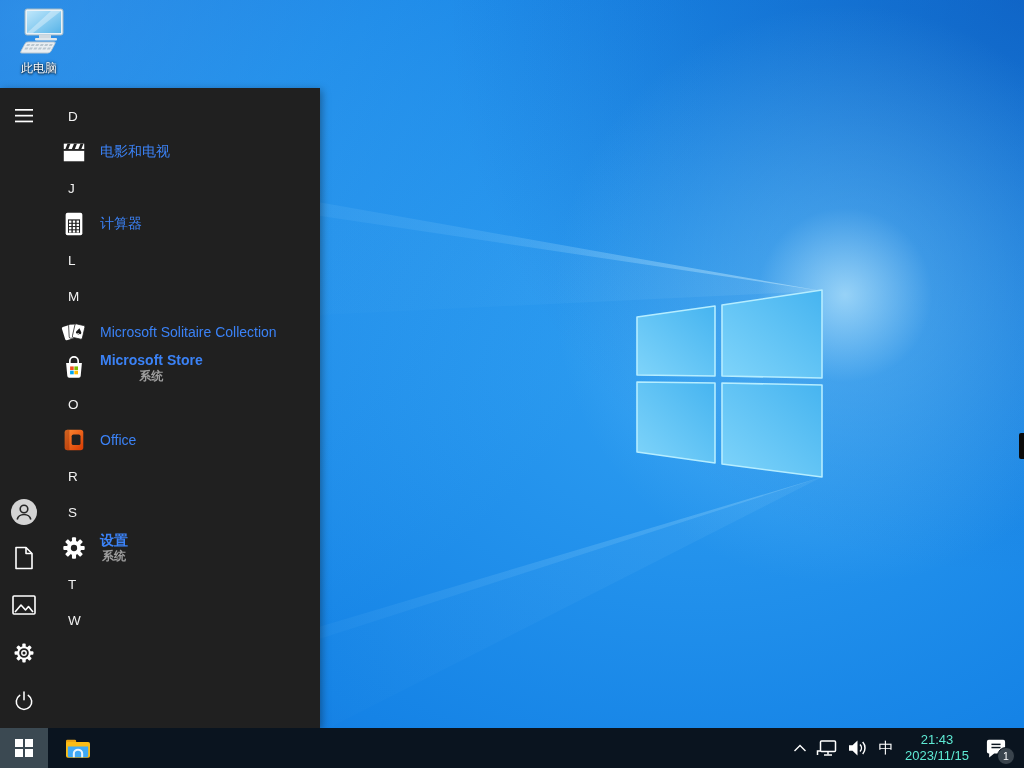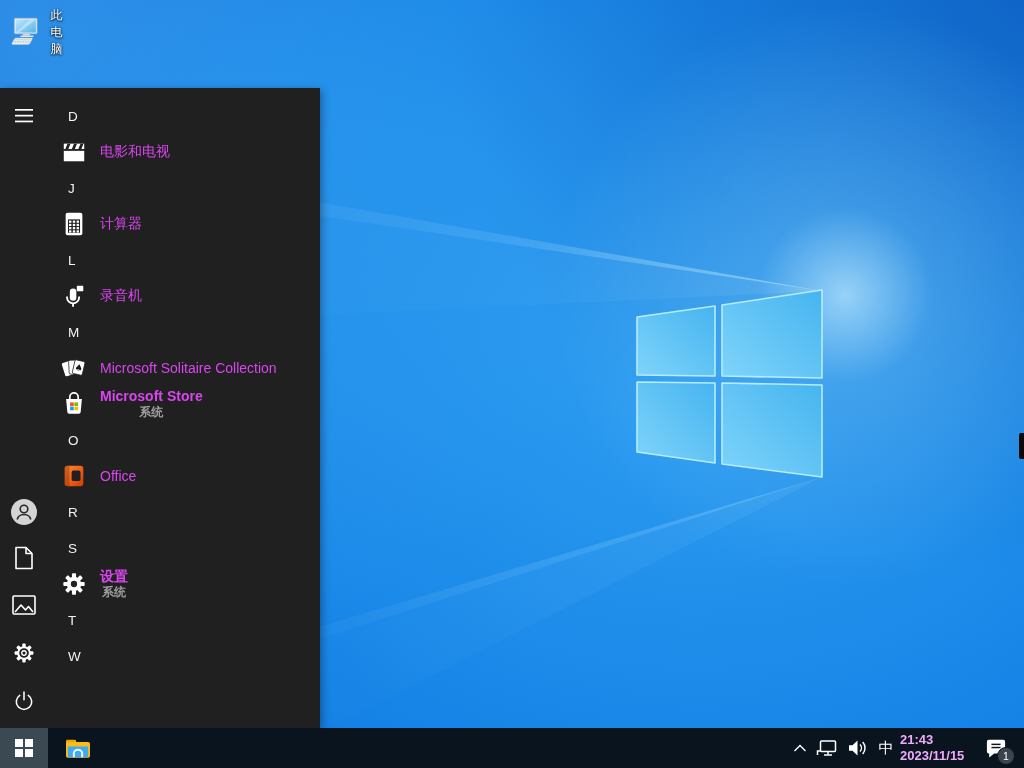--- a/index.html
+++ b/index.html
@@ -9,53 +9,53 @@
   
   .wallpaper{position:absolute;inset:0;
     background:
       radial-gradient(circle at 845px 295px, rgba(190,235,255,.75) 0%, rgba(120,200,250,.35) 9%, rgba(60,160,240,0) 30%),
       radial-gradient(circle at 100% 0%, rgba(8,55,150,.38) 0%, rgba(8,55,150,0) 45%),
       radial-gradient(circle at 2% 2%, rgba(90,190,250,.40) 0%, rgba(90,190,250,0) 55%),
       radial-gradient(ellipse 1250px 950px at 68% 48%, #2e9ef1 0%, #1583e6 45%, #0d64d4 76%, #0a52c0 100%);}
   .wp-art{position:absolute;inset:0;pointer-events:none;}
 
   
-  .desktop-icon{position:absolute;left:6px;top:6px;width:66px;display:flex;flex-direction:row;
-    align-items:center;gap:11px;cursor:default;}
+  .desktop-icon{position:absolute;left:6px;top:6px;width:66px;display:flex;flex-direction:column;
+    align-items:center;gap:2px;cursor:default;}
   .pc-label{font-size:12px;color:#fff;text-shadow:0 1px 2px rgba(0,0,0,.9),0 0 3px rgba(0,0,0,.7);}
 
   .edge-marker{position:absolute;right:0;top:433px;width:5px;height:26px;background:#0a0a0a;border-radius:2px 0 0 2px;}
 
   
   .start-menu{position:absolute;left:0;top:88px;width:320px;height:640px;background:#202020;
     box-shadow:2px 2px 8px rgba(0,0,0,.35);overflow:hidden;}
   .rail{position:absolute;left:0;top:0;width:48px;height:100%;}
   .rail-btn{position:absolute;left:4px;width:40px;height:40px;display:flex;align-items:center;
     justify-content:center;cursor:pointer;}
   .apps{margin-left:48px;padding-top:10px;}
   .sec-header{height:36px;display:flex;align-items:center;padding-left:20px;font-size:13.5px;
     color:#f2f2f2;cursor:pointer;}
   .app-item{position:relative;height:36px;display:flex;align-items:center;gap:12px;padding-left:12px;cursor:pointer;}
   .app-icon{width:28px;height:28px;display:flex;align-items:center;justify-content:center;flex:0 0 28px;}
-  .app-label{font-size:14px;color:#d946ef;white-space:nowrap;}
+  .app-label{font-size:14px;color:#3b82f6;white-space:nowrap;}
   .titles{display:flex;flex-direction:column;line-height:1.2;font-weight:bold;}
   .sub-label{font-size:12px;color:#9d9d9d;text-align:center;}
   .expander{position:absolute;right:18px;top:14px;}
 
   
   .taskbar{position:absolute;left:0;bottom:0;width:1024px;height:40px;background:#0a141f;
     display:flex;align-items:stretch;}
   .start-btn{width:48px;height:40px;background:#3b4952;display:flex;align-items:center;
     justify-content:center;cursor:pointer;}
   .task-btn{width:44px;height:40px;display:flex;align-items:center;justify-content:center;cursor:pointer;}
   .tray{position:absolute;right:0;top:0;height:40px;display:flex;align-items:center;padding-right:6px;}
   .tray-btn{height:40px;display:flex;align-items:center;justify-content:center;cursor:pointer;color:#fff;}
   .ime{font-size:15px;color:#fff;}
-  .clock{width:74px;display:flex;flex-direction:column;align-items:flex-start;justify-content:center;
-    font-size:13px;color:#f0abfc;line-height:16px;font-weight:bold;}
+  .clock{width:74px;display:flex;flex-direction:column;align-items:center;justify-content:center;
+    font-size:13px;color:#5eead4;line-height:16px;}
   .action{position:relative;width:44px;}
   .badge{position:absolute;right:3px;bottom:3px;width:16px;height:16px;border-radius:50%;
     background:#3a444d;border:1px solid #0a141f;color:#fff;font-size:10.5px;display:flex;
     align-items:center;justify-content:center;}
 </style>
 </head>
 <body>
 
 <div class="screen">
 
@@ -234,33 +234,20 @@
             </g>
           </svg>
         </span>
         <span class="app-label">计算器</span>
       </div>
 
       <div class="sec-header">
           <span>L</span>
         </div>
 
-      <div class="app-item">
-        <span class="app-icon">
-          <svg width="26" height="26" viewBox="0 0 28 28">
-            <g fill="#fff">
-              <rect x="9.5" y="6" width="7" height="13" rx="3.5"></rect>
-              <rect x="17" y="3" width="7" height="6" rx="1"></rect>
-            </g>
-            <path d="M6.5 14.5 v1 a6.5 6.5 0 0 0 13 0 v-1" fill="none" stroke="#fff" stroke-width="2"></path>
-            <line x1="13" y1="22" x2="13" y2="25.5" stroke="#fff" stroke-width="2"></line>
-          </svg>
-        </span>
-        <span class="app-label">录音机</span>
-      </div>
 
       <div class="sec-header">
           <span>M</span>
         </div>
 
       <div class="app-item">
         <span class="app-icon">
           <svg width="26" height="26" viewBox="0 0 28 28">
             <rect x="2.5" y="7" width="11" height="15" rx="1.5" fill="#fff" transform="rotate(-17 8 14.5)"></rect>
             <rect x="8.5" y="5.5" width="11" height="15" rx="1.5" fill="#fff" stroke="#202020" stroke-width="0.8" transform="rotate(-3 14 13)"></rect>

